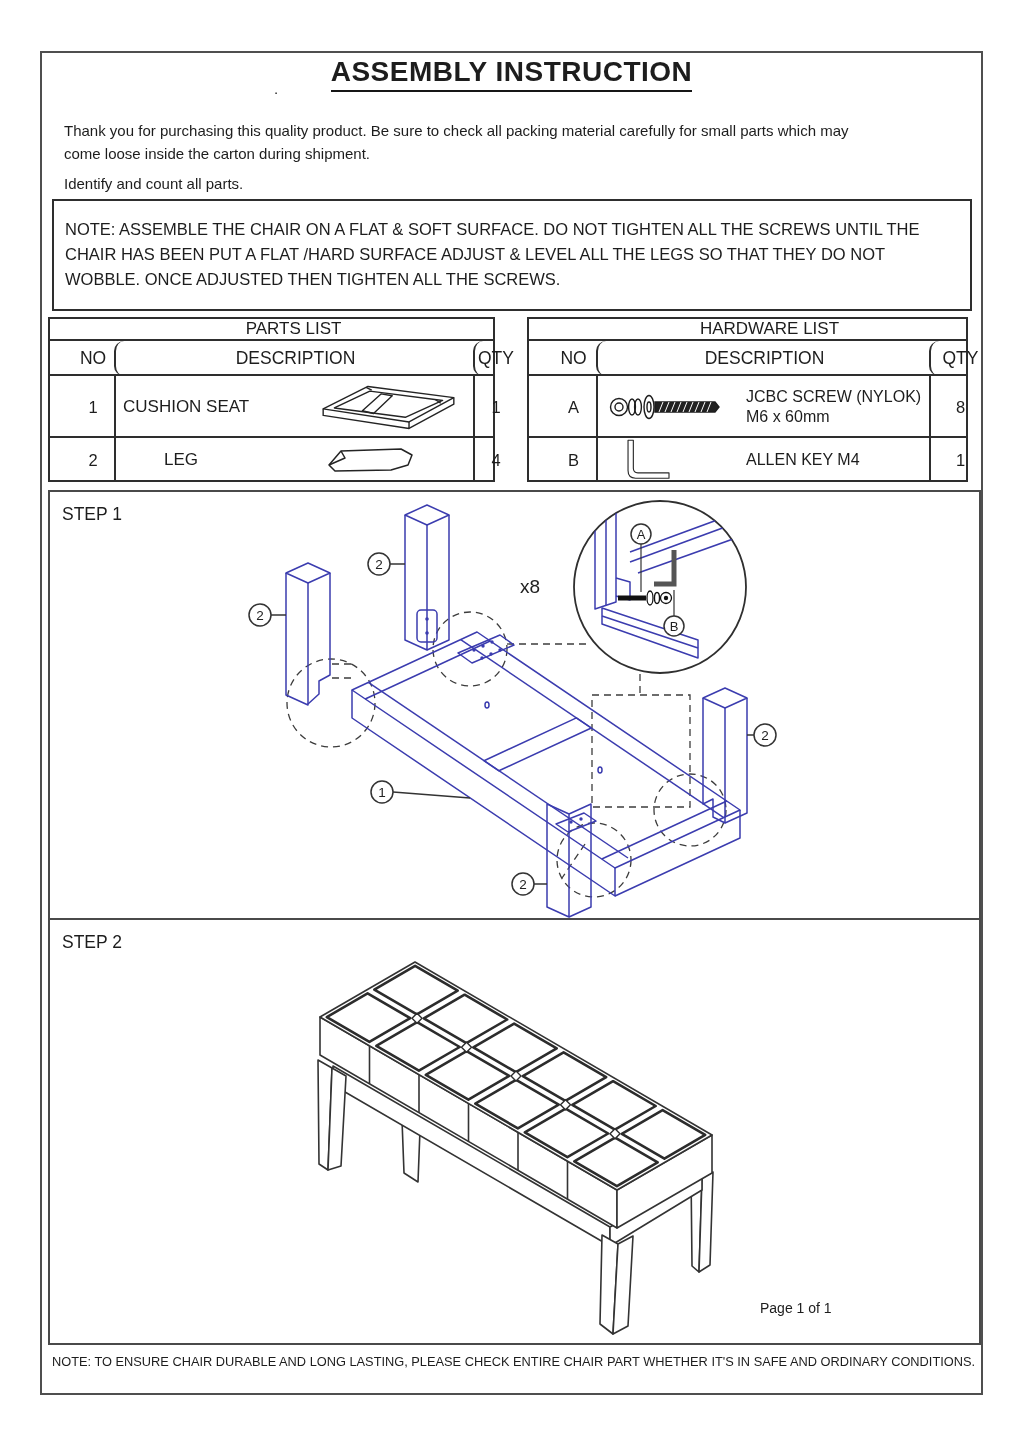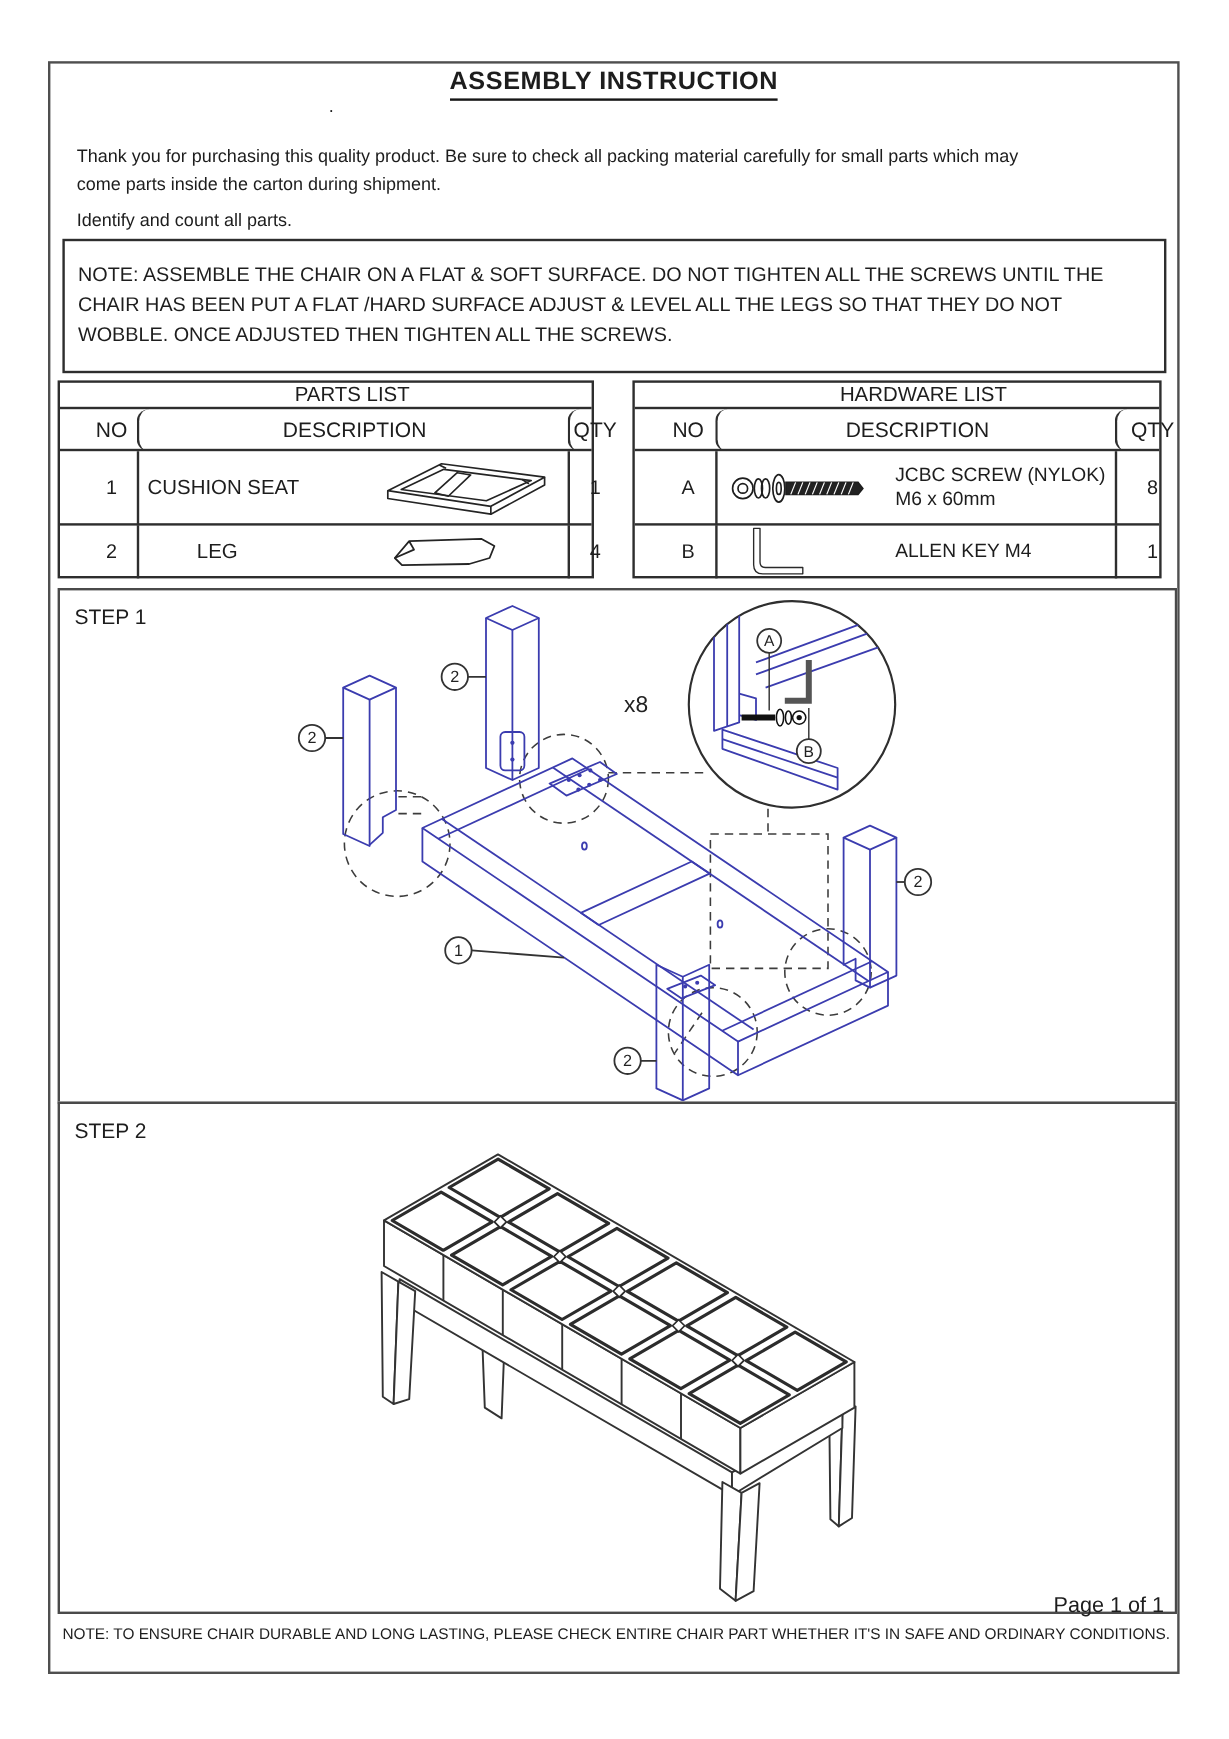--- a/index.html
+++ b/index.html
@@ -1,21 +1,21 @@
 <!DOCTYPE html>
 <html><head>
 <meta charset="utf-8">
 <style>
   html,body{margin:0;padding:0;background:#ffffff;}
   .sheet{position:relative;width:1024px;height:1449px;background:#fff;overflow:hidden;
          font-family:"Liberation Sans", sans-serif;color:#1d1d1d;}
   .outer-border{position:absolute;left:40px;top:51px;width:939px;height:1340px;
                 border:2px solid #4f4f4f;background:#fff;}
   .doc-title{position:absolute;left:40px;top:56px;width:943px;text-align:center;}
-  .doc-title span{display:inline-block;font-size:21px;font-weight:700;letter-spacing:.5px;
+  .doc-title span{display:inline-block;font-size:28px;font-weight:700;letter-spacing:.5px;
                   border-bottom:2px solid #161616;padding-bottom:2px;}
   .title-dot{position:absolute;left:274px;top:80px;font-size:15px;}
   .intro{position:absolute;left:64px;top:119px;width:890px;font-size:15px;line-height:23px;}
   .identify{position:absolute;left:64px;top:175px;font-size:15px;}
   .note-box{position:absolute;left:52px;top:199px;width:920px;height:112px;box-sizing:border-box;
             border:2px solid #2e2e2e;padding:16px 11px 0 11px;font-size:16.5px;line-height:25px;}
   
   .tbl{position:absolute;border:2px solid #2e2e2e;background:#fff;box-sizing:border-box;}
   .trow{position:absolute;left:0;right:0;border-top:2px solid #2e2e2e;}
   .trow.first{border-top:none;}
@@ -25,37 +25,37 @@
   .thead{font-size:17.5px;border-radius:10px;}
   .tnum{font-size:16.5px;}
   .tdesc{justify-content:flex-start;padding-left:7px;font-size:17px;box-sizing:border-box;}
   .hdesc-text{line-height:20px;font-size:16px;}
   .icon-abs{position:absolute;top:0;bottom:0;display:flex;align-items:center;}
   
   .step-box{position:absolute;left:48px;width:933px;box-sizing:border-box;border:2px solid #4a4a4a;background:#fff;}
   .step-label{position:absolute;left:12px;top:12px;font-size:17.5px;}
   .step-svg{position:absolute;left:0;top:0;}
   .footer-note{position:absolute;left:52px;top:1354px;font-size:12.8px;}
-  .page-num{position:absolute;left:760px;top:1327px;width:210px;text-align:right;font-size:18px;}
+  .page-num{position:absolute;left:760px;top:1300px;width:210px;text-align:left;font-size:14px;}
   svg text{font-family:"Liberation Sans", sans-serif;}
 </style>
 </head>
 <body>
 
 <div class="sheet">
   <div class="outer-border"></div>
 
   <div class="doc-title">
     <span>ASSEMBLY INSTRUCTION</span>
   </div>
   <div class="title-dot">.</div>
 
   <div class="intro">
     <div>Thank you for purchasing this quality product. Be sure to check all packing material carefully for small parts which may</div>
-    <div>come parts inside the carton during shipment.</div>
+    <div>come loose inside the carton during shipment.</div>
   </div>
   <div class="identify">Identify and count all parts.</div>
 
   <div class="note-box">
     <div>NOTE: ASSEMBLE THE CHAIR ON A FLAT &amp; SOFT SURFACE. DO NOT TIGHTEN ALL THE SCREWS UNTIL THE</div>
     <div>CHAIR HAS BEEN PUT A FLAT /HARD SURFACE ADJUST &amp; LEVEL ALL THE LEGS SO THAT THEY DO NOT</div>
     <div>WOBBLE. ONCE ADJUSTED THEN TIGHTEN ALL THE SCREWS.</div>
   </div>
 
   <div class="tbl" style="left:48px;top:317px;width:447px;height:165px;">

